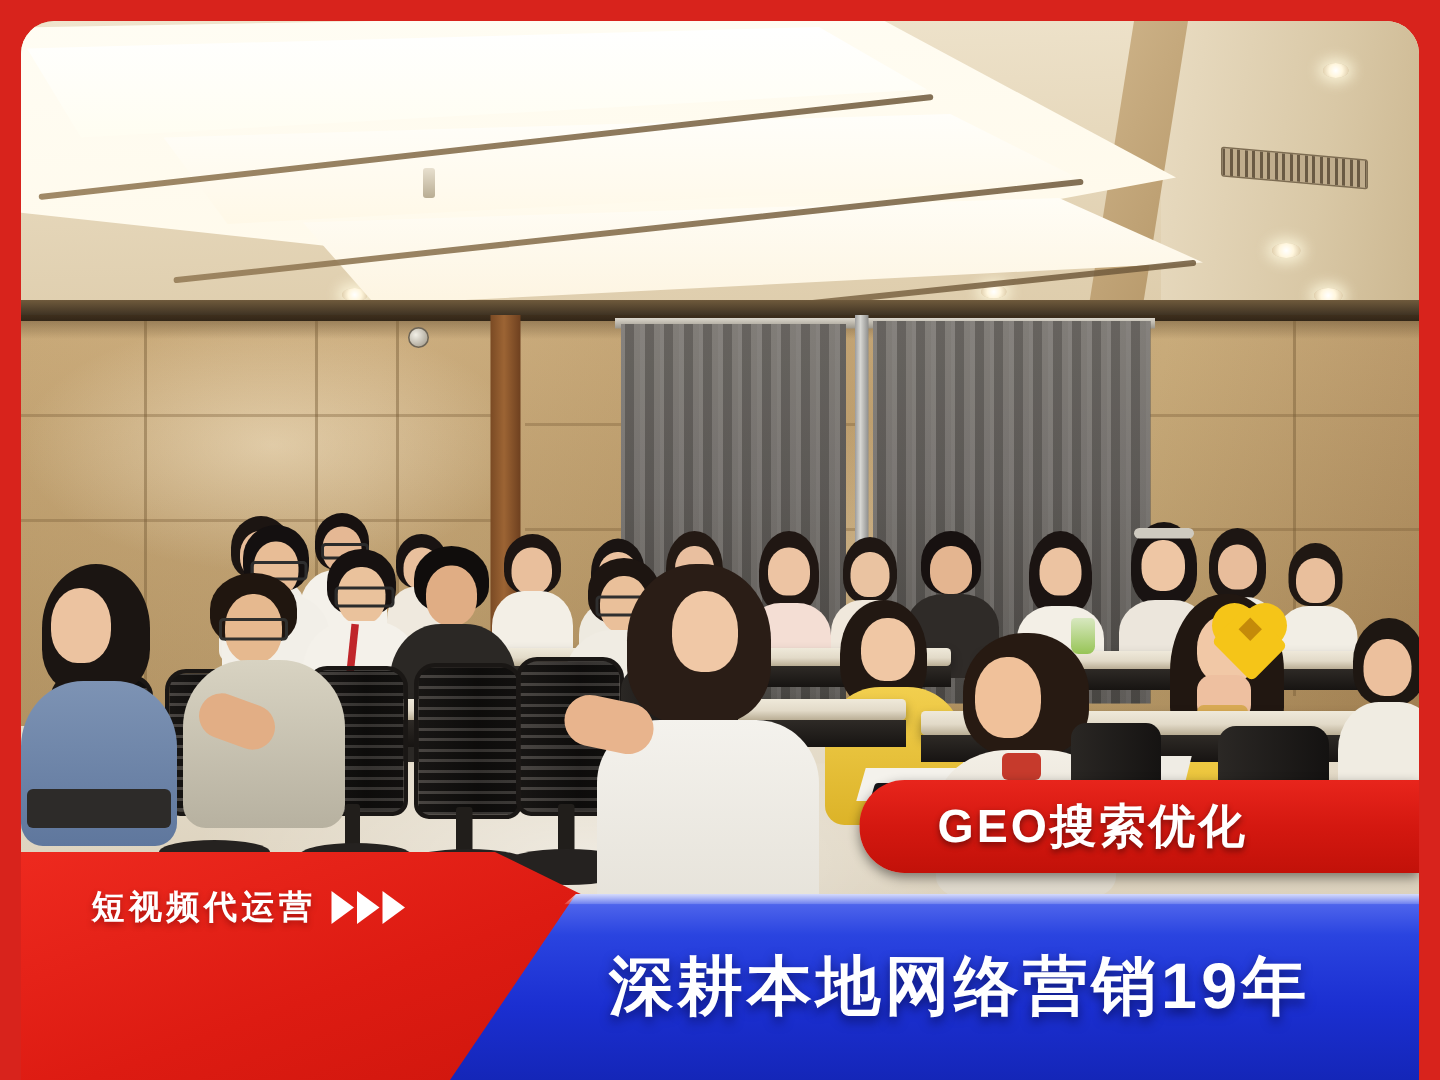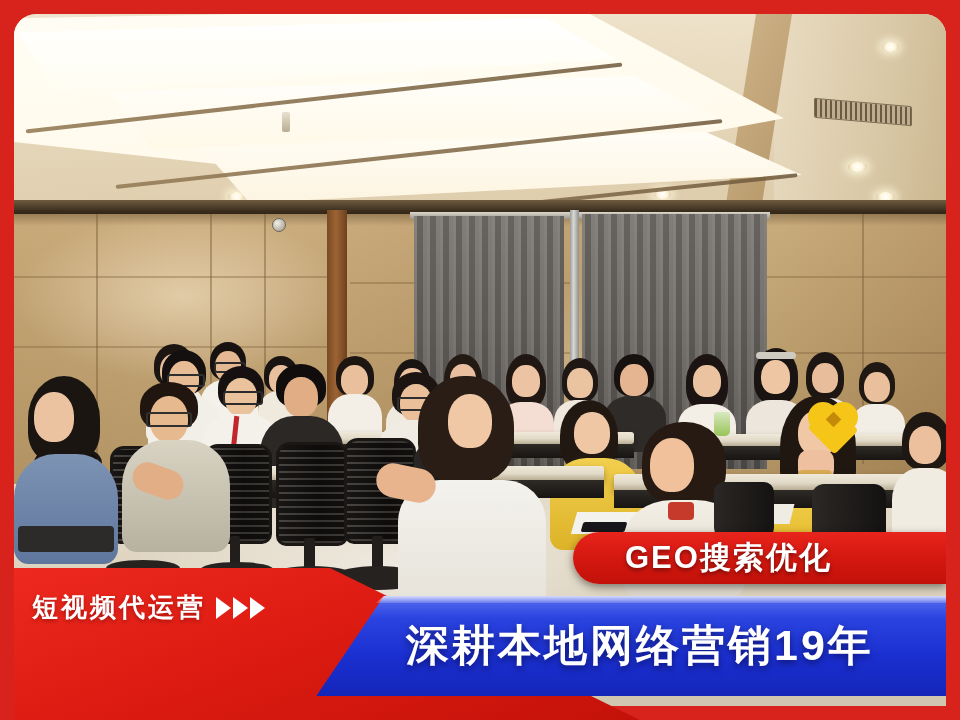--- a/index.html
+++ b/index.html
@@ -172,22 +172,22 @@
 
   
   .head{border-radius:48% 48% 44% 44%;}
   .hair{border-radius:50% 50% 38% 38%;}
   .body{border-radius:40% 40% 14% 14%;}
   .person{position:absolute;}
 
   
   #geo-pill{
     position:absolute;
-    left:573px;top:532px;
-    width:373px;height:52px;
+    left:573px;top:520px;
+    width:373px;height:62px;
     background:linear-gradient(180deg,#e8251c 0%,#d41810 50%,#c21109 100%);
     border-radius:30px 0 0 30px;
     box-shadow:0 3px 8px rgba(0,0,0,.45);
     display:flex;align-items:center;
     padding-left:52px;
     box-sizing:border-box;
   }
   #geo-pill-text{
     color:#fff;
     font-size:31px;
@@ -213,37 +213,38 @@
     letter-spacing:7px;
     line-height:1.08;
     text-shadow:0 3px 6px rgba(90,0,0,.5);
     white-space:nowrap;
   }
   #red-sub-row{
     display:flex;align-items:center;gap:10px;margin-top:8px;
   }
   #red-sub{
     color:#fff;
-    font-size:26px;
+    font-size:22px;
     font-weight:bold;
     letter-spacing:3px;
     text-shadow:0 2px 4px rgba(90,0,0,.45);
     white-space:nowrap;
+    margin-left:29px;
   }
   #arrows{display:flex;gap:2px;align-items:center;}
   .arrow{
     width:0;height:0;
     border-top:11px solid transparent;
     border-bottom:11px solid transparent;
     border-left:15px solid #fff;
   }
 
   #blue-banner{
     position:absolute;
-    left:300px;top:596px;width:660px;height:100px;
+    left:300px;top:596px;width:660px;height:124px;
     background:linear-gradient(180deg,#5a6ff0 0%,#2a44e0 22%,#1b2fd1 60%,#1426b8 100%);
     clip-path:polygon(84px 0, 660px 0, 660px 124px, 0 124px);
     display:flex;align-items:center;
     padding-left:106px;
     box-sizing:border-box;
   }
   #blue-banner-hl{
     position:absolute;left:300px;top:596px;width:660px;height:7px;
     clip-path:polygon(84px 0, 660px 0, 660px 7px, 76px 7px);
     background:linear-gradient(180deg,rgba(255,255,255,.75),rgba(255,255,255,.15));

